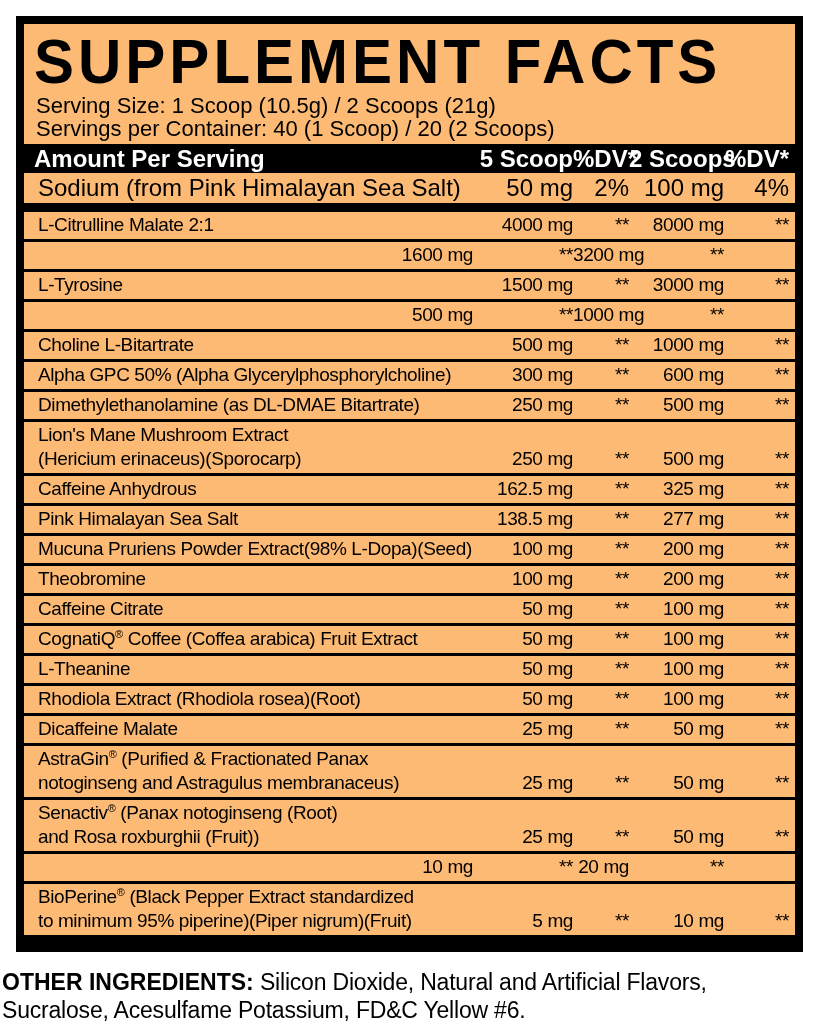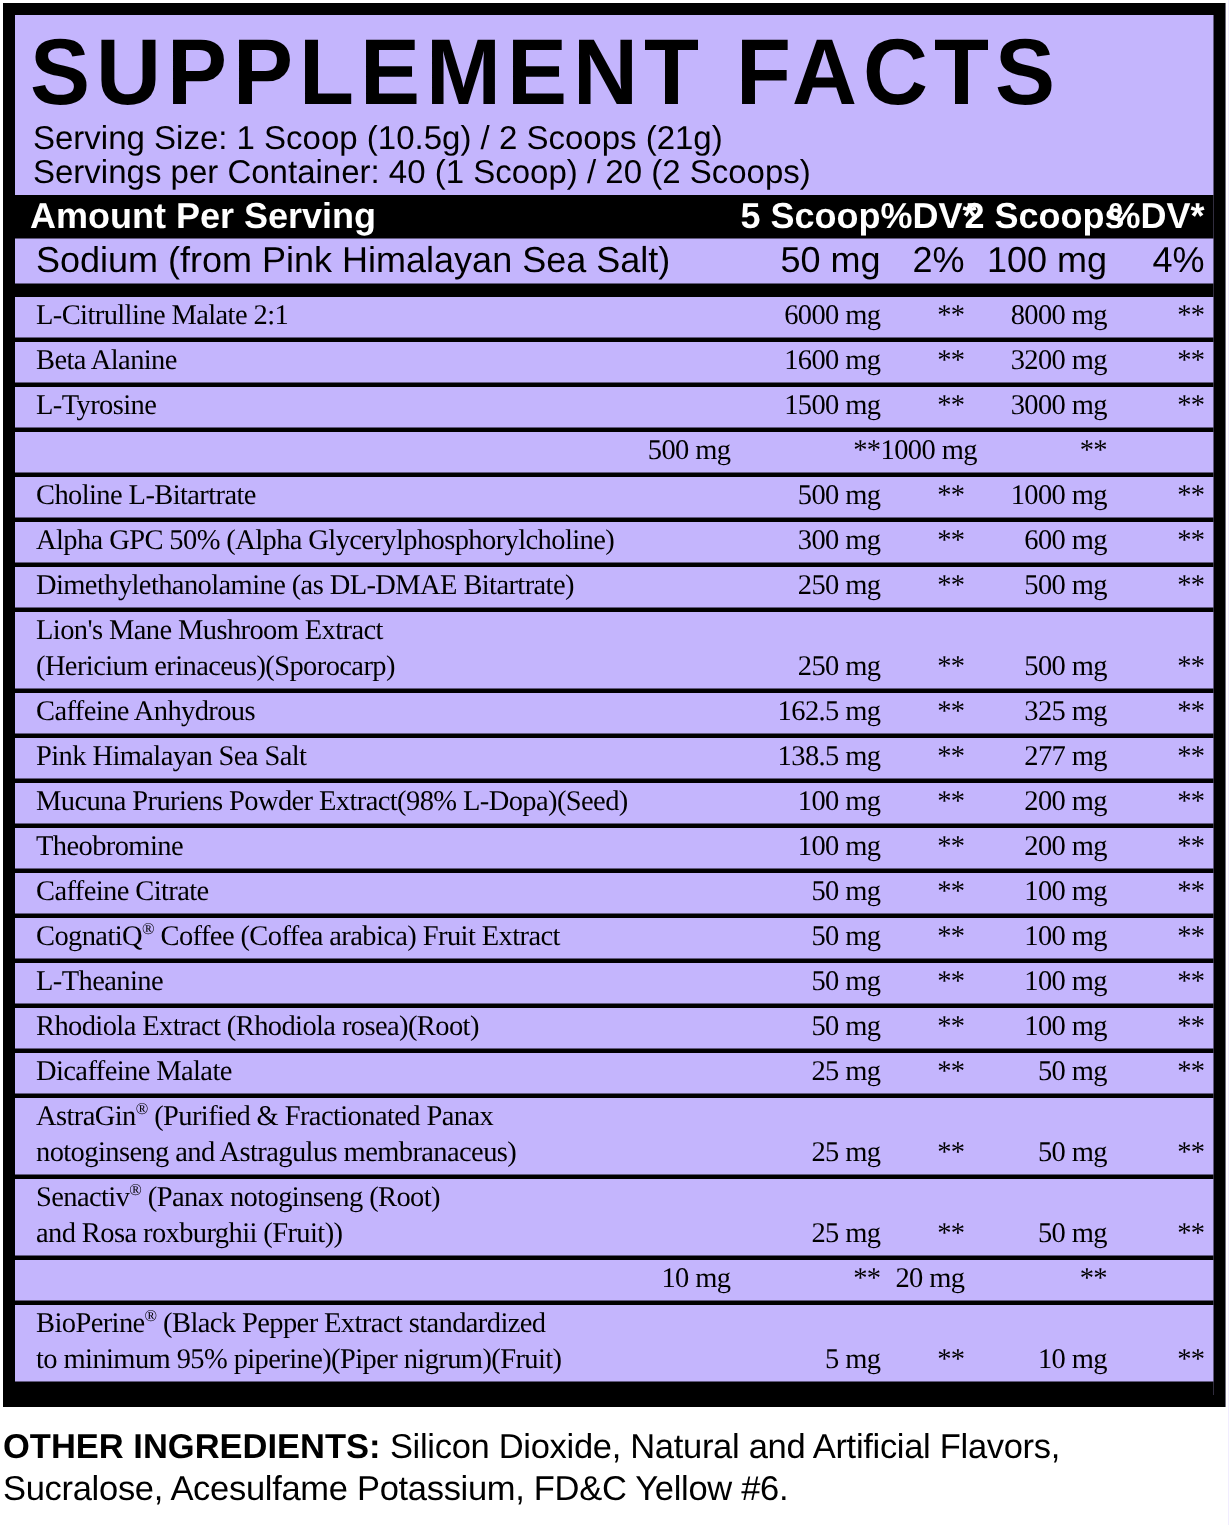--- a/index.html
+++ b/index.html
@@ -6,23 +6,23 @@
     margin: 0;
     padding: 0;
     width: 819px;
     height: 1024px;
     background: #ffffff;
     font-family: "Liberation Sans", "DejaVu Sans", sans-serif;
     color: #000;
     overflow: hidden;
   }
   .facts-box {
-    margin: 2px;
+    margin: 16px;
     border: 8px solid #000;
-    background: #c4b5fd;
+    background: #fdba74;
   }
   .facts-title {
     font-size: 60px;
     line-height: 62px;
     font-weight: 900;
     letter-spacing: 4px;
     padding: 6px 8px 0 10px;
     white-space: nowrap;
     transform: scaleY(1.04);
     transform-origin: left top;
@@ -61,21 +61,20 @@
   }
   .thick-bar {
     height: 9px;
     background: #000;
   }
   .rows-host .ing-row {
     font-size: 19px;
     line-height: 24px;
     letter-spacing: -0.4px;
     padding: 1px 6px 2px 14px;
-    font-family: Liberation Serif, serif;
   }
   .rows-host .ing-row + .ing-row {
     border-top: 3px solid #000;
   }
   .row-name {
     white-space: nowrap;
     overflow: visible;
   }
   .row-name sup, .sodium-row sup {
     font-size: 11px;
@@ -125,28 +124,27 @@
     <div class="cell-num">2%</div>
     <div class="cell-num">100 mg</div>
     <div class="cell-num">4%</div>
   </div>
 
   <div class="thick-bar"></div>
 
   <div class="rows-host" id="rows-host">
   <div class="grid-row ing-row">
     <div class="row-name">L-Citrulline Malate 2:1</div>
-    <div class="cell-num col-a1">6000 mg</div>
+    <div class="cell-num col-a1">4000 mg</div>
     <div class="cell-num col-dv1">**</div>
     <div class="cell-num col-a2">8000 mg</div>
     <div class="cell-num col-dv2">**</div>
   </div>
 
   <div class="grid-row ing-row">
-    <div class="row-name">Beta Alanine</div>
     <div class="cell-num col-a1">1600 mg</div>
     <div class="cell-num col-dv1">**</div>
     <div class="cell-num col-a2">3200 mg</div>
     <div class="cell-num col-dv2">**</div>
   </div>
 
   <div class="grid-row ing-row">
     <div class="row-name">L-Tyrosine</div>
     <div class="cell-num col-a1">1500 mg</div>
     <div class="cell-num col-dv1">**</div>

